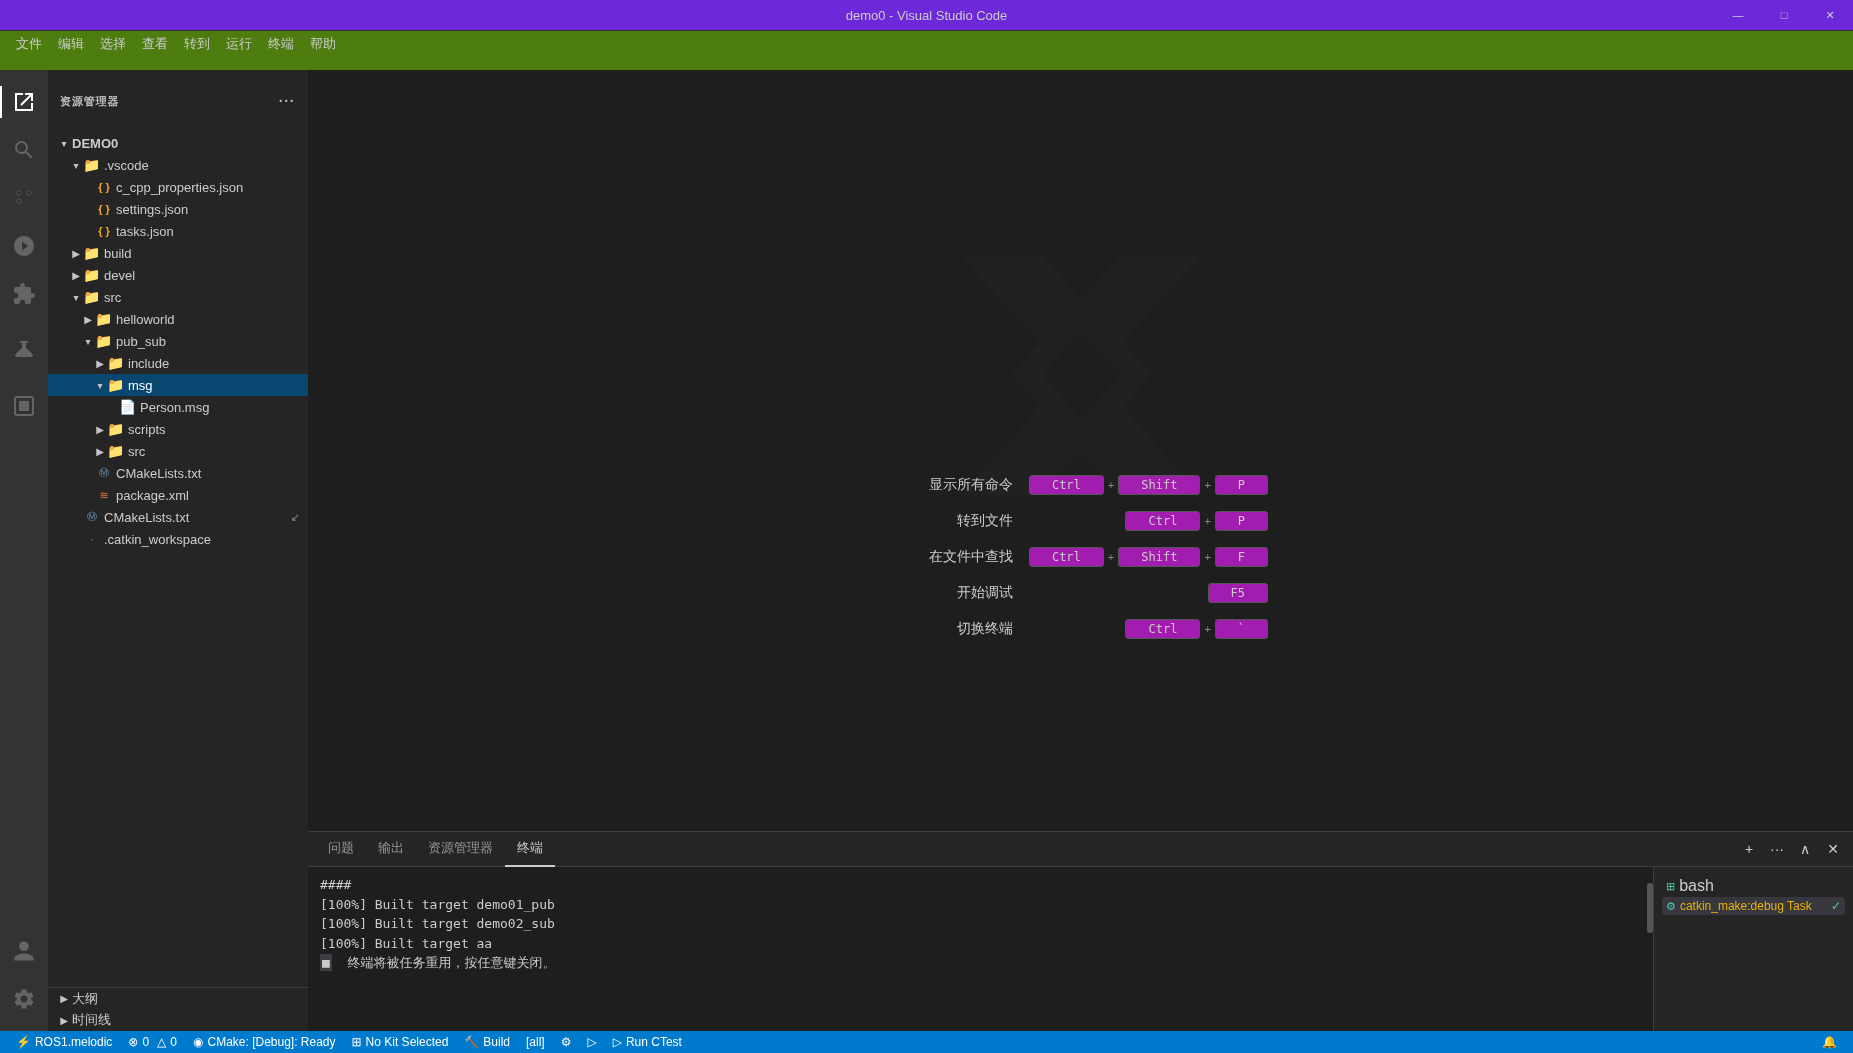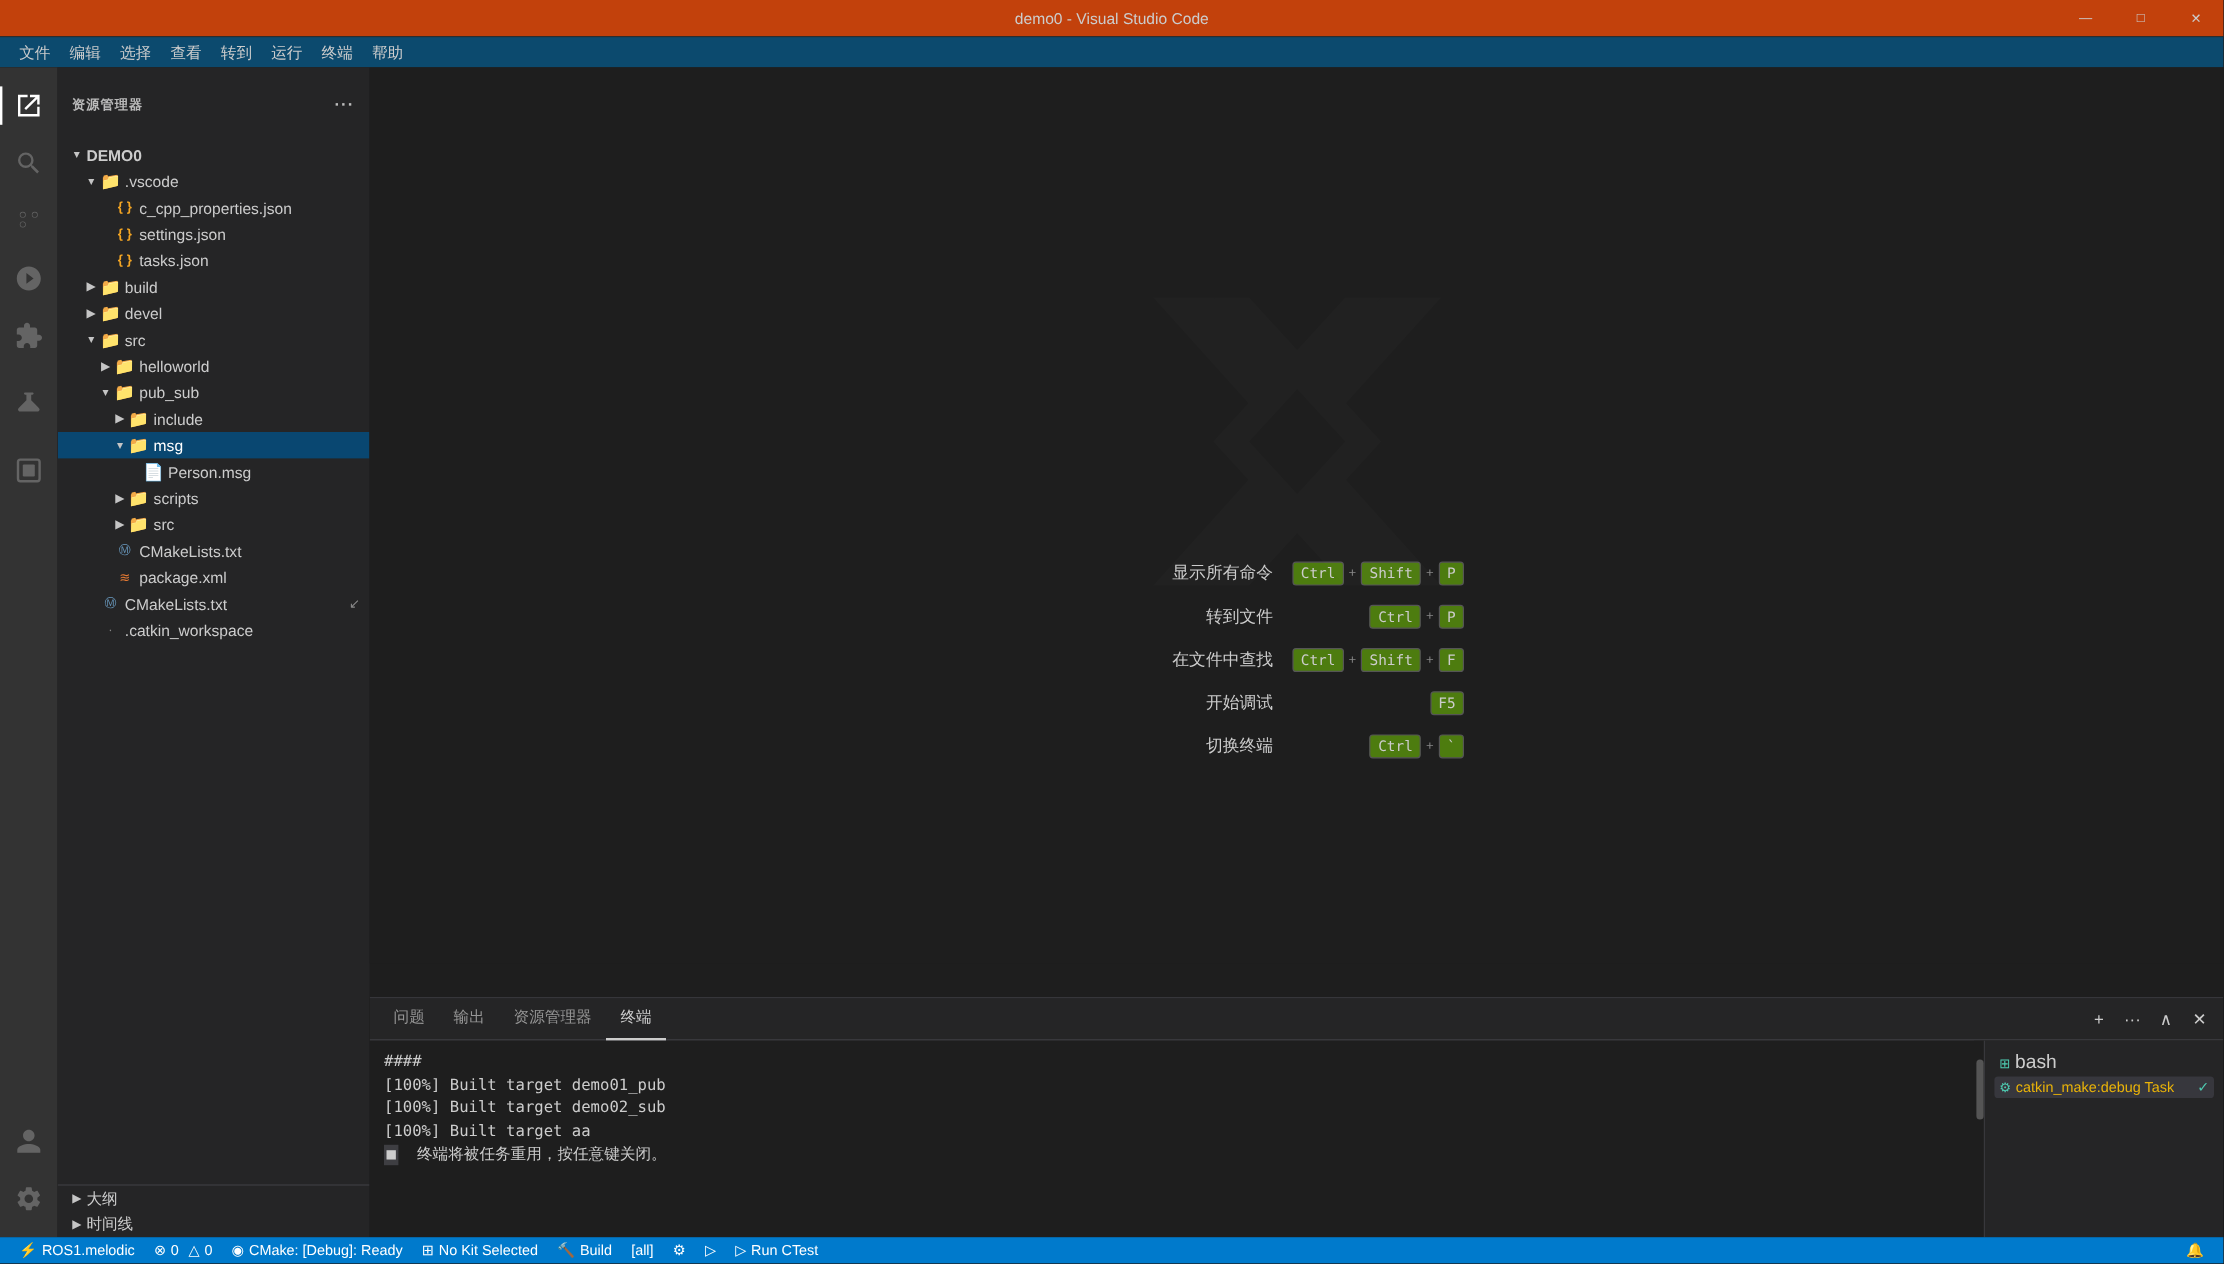--- a/index.html
+++ b/index.html
@@ -11,21 +11,21 @@
       font-family: 'Segoe UI', 'Microsoft YaHei', sans-serif;
       font-size: 13px;
       overflow: hidden;
       display: flex;
       flex-direction: column;
     }
 
     
     .title-bar {
       height: 30px;
-      background: #c2410c;
+      background: #6d28d9;
       display: flex;
       align-items: center;
       justify-content: center;
       color: #cccccc;
       font-size: 13px;
       flex-shrink: 0;
       position: relative;
     }
     .title-bar-controls {
       position: absolute;
@@ -40,22 +40,22 @@
       display: flex;
       align-items: center;
       justify-content: center;
       cursor: pointer;
       font-size: 11px;
       color: #cccccc;
     }
 
     
     .menu-bar {
-      height: 26px;
-      background: #0c4a6e;
+      height: 40px;
+      background: #4d7c0f;
       display: flex;
       align-items: flex-start;
       padding: 0 8px;
       flex-shrink: 0;
       border-top: 1px solid #2d2d2d;
     }
     .menu-item {
       padding: 4px 8px;
       cursor: pointer;
       border-radius: 4px;
@@ -208,24 +208,24 @@
       font-size: 14px;
       min-width: 120px;
       text-align: right;
     }
     .shortcut-keys {
       display: flex;
       gap: 4px;
       align-items: center;
     }
     .key {
-      background: #4d7c0f;
+      background: #a21caf;
       border: 1px solid #555;
       border-radius: 3px;
-      padding: 2px 6px;
+      padding: 2px 22px;
       font-size: 12px;
       color: #cccccc;
       font-family: monospace;
     }
     .key-plus {
       color: #888;
       font-size: 11px;
     }
 
     

